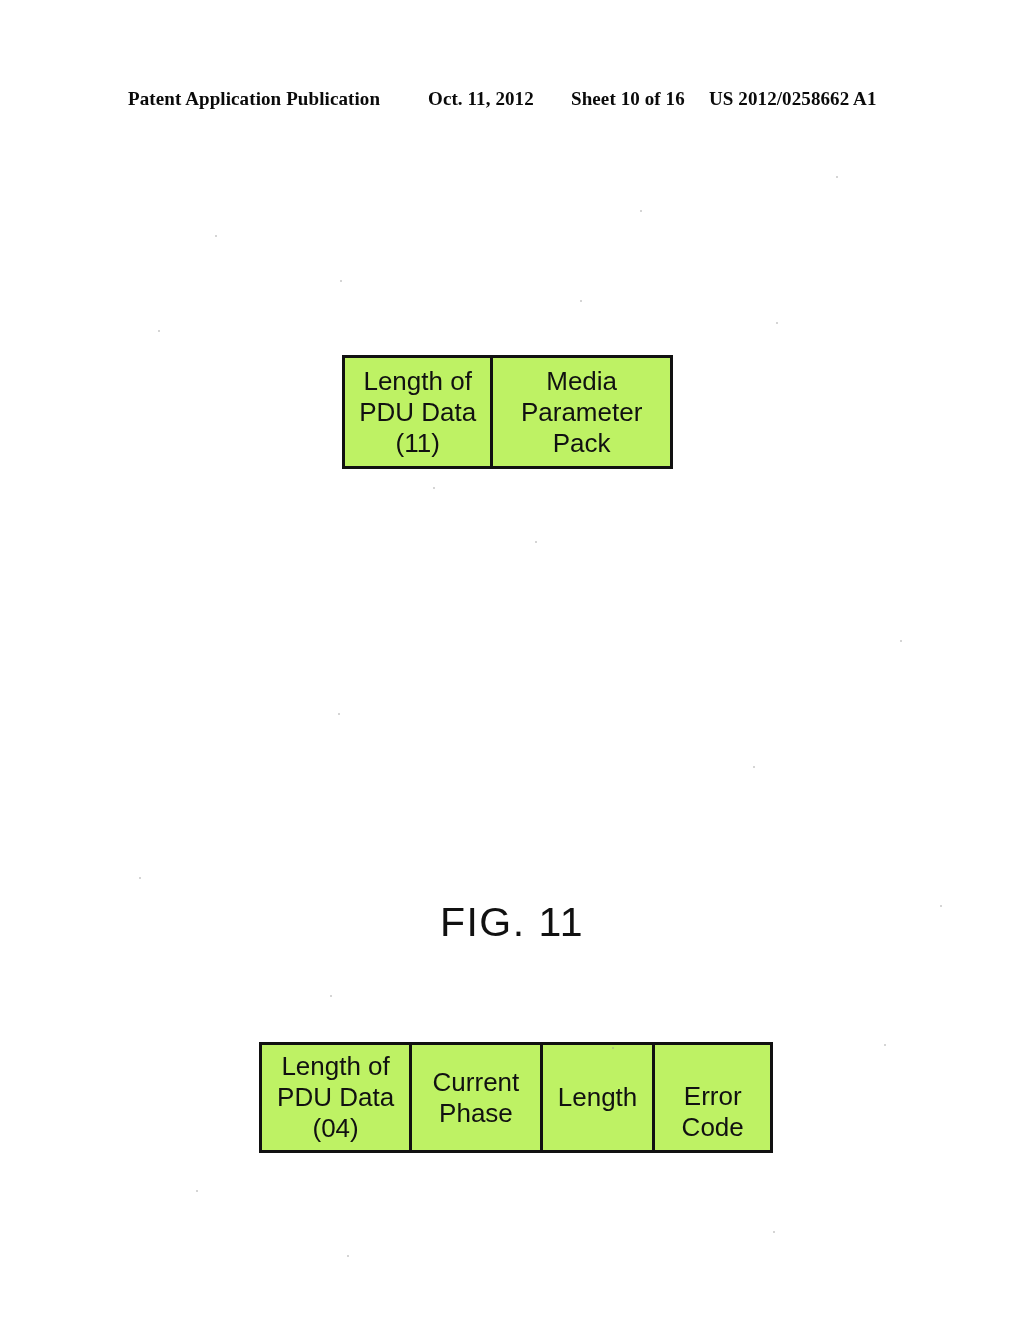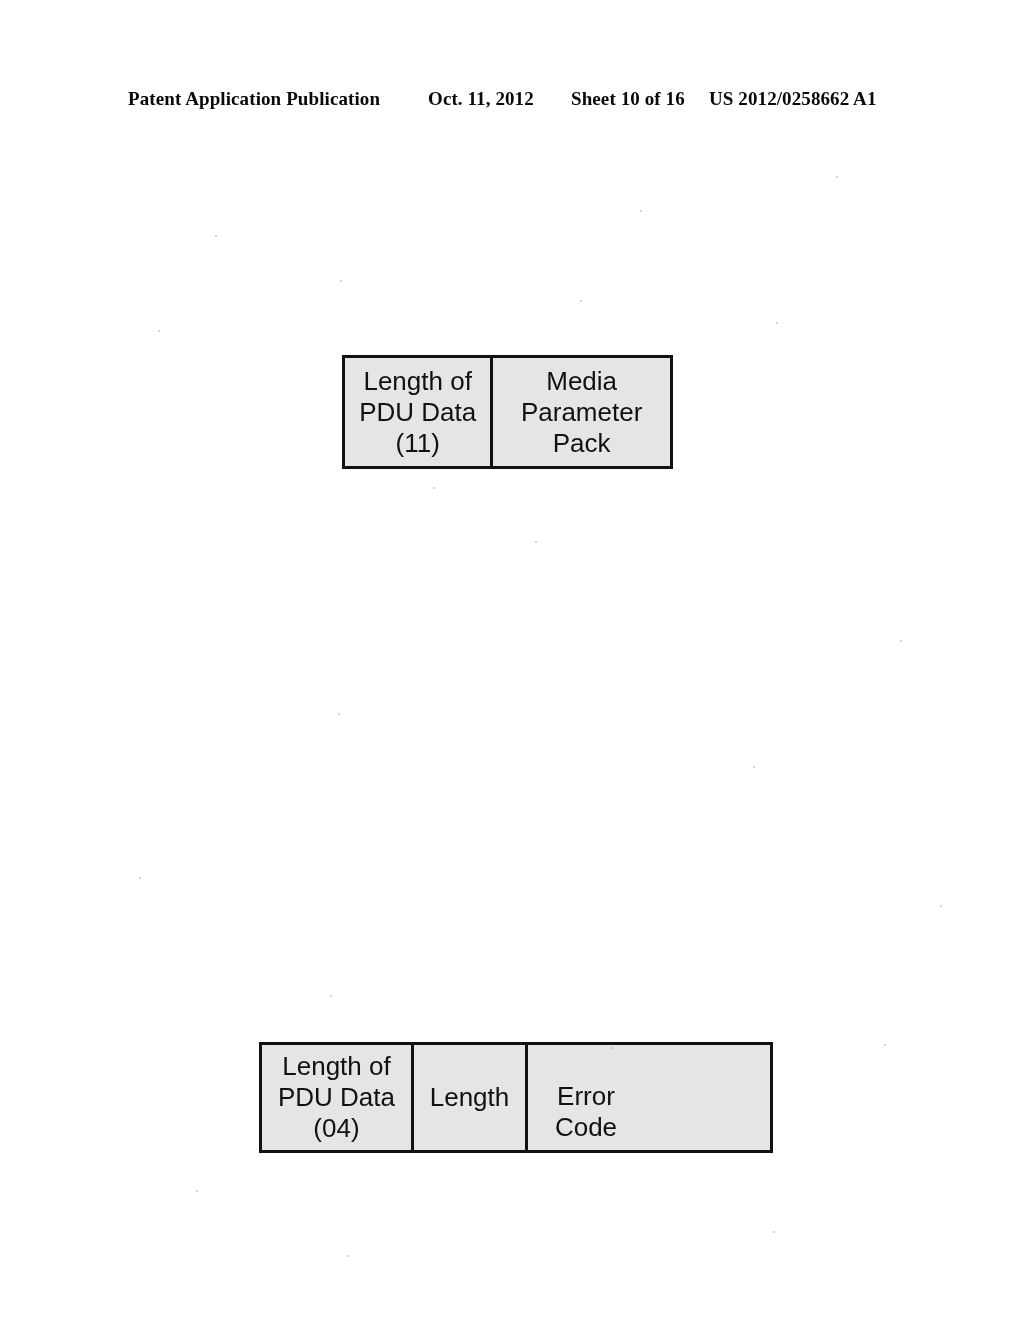--- a/index.html
+++ b/index.html
@@ -62,21 +62,21 @@
   }
   .fig10-title { top: 202px; left: 0; }
   .fig11-title { top: 899px; left: 0; }
 
   
   .pdu-table {
     position: absolute;
     display: flex;
     box-sizing: border-box;
     border: 3px solid #111111;
-    background: #e5e5e5;
+    background: #bef264;
   }
   .pdu-cell {
     box-sizing: border-box;
     display: flex;
     align-items: center;
     justify-content: center;
     text-align: center;
     font-family: "Liberation Sans", sans-serif;
     font-size: 26px;
     line-height: 31px;
@@ -143,26 +143,31 @@
 PDU Data
 (11)</span>
     </div>
     <div class="pdu-cell c1">
       <span class="cell-text">Media
 Parameter
 Pack</span>
     </div>
   </div>
 
+  <div class="fig-title fig11-title">FIG. 11</div>
 
   <div class="pdu-table" id="fig11-table">
     <div class="pdu-cell c0">
       <span class="cell-text">Length of
 PDU Data
 (04)</span>
+    </div>
+    <div class="pdu-cell c1">
+      <span class="cell-text">Current
+Phase</span>
     </div>
     <div class="pdu-cell c2">
       <span class="cell-text">Length</span>
     </div>
     <div class="pdu-cell c3">
       <span class="cell-text">Error
 Code</span>
     </div>
   </div>
 

